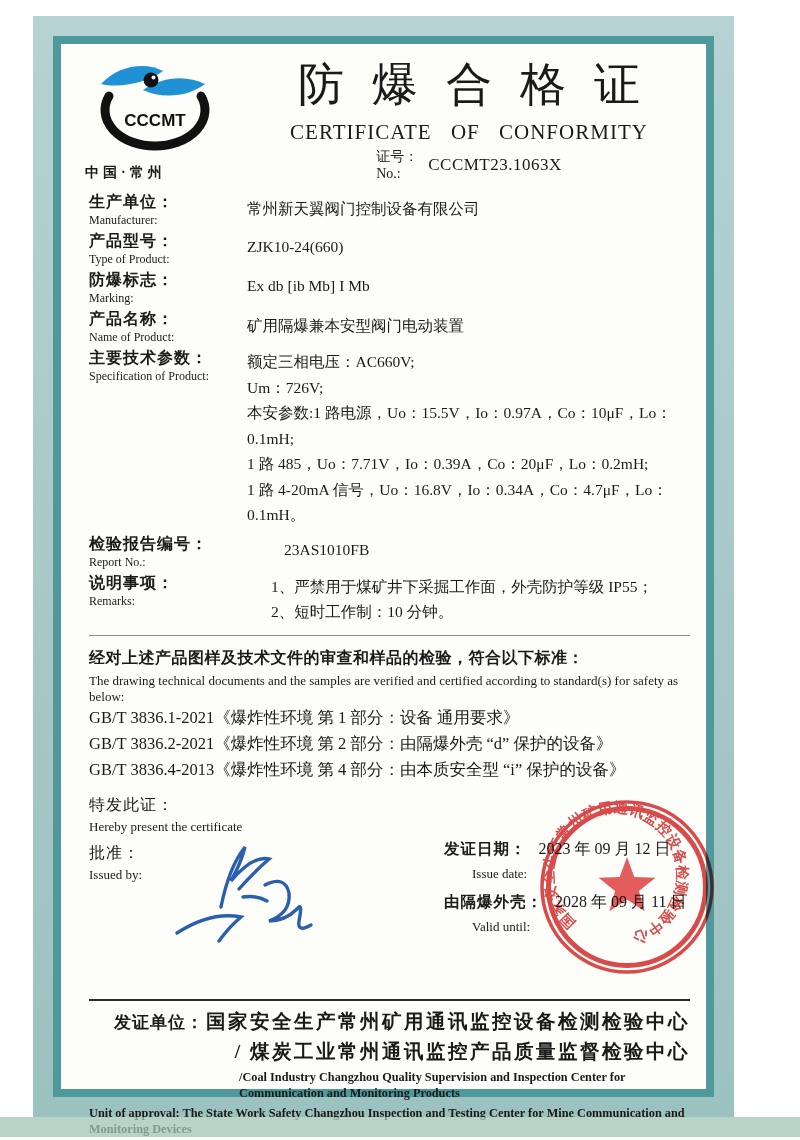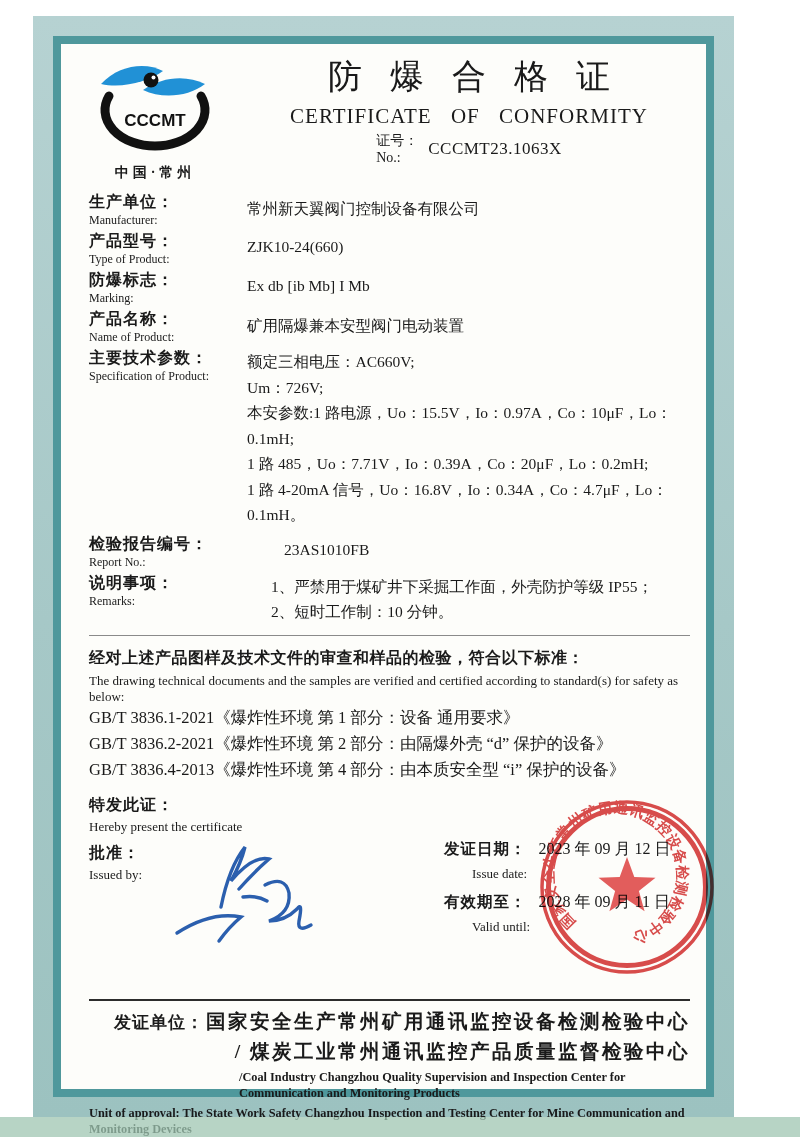--- a/index.html
+++ b/index.html
@@ -10,24 +10,24 @@
   #frame-band{position:absolute;left:33px;top:16px;width:701px;height:1101px;
     background:linear-gradient(180deg,#b6d2d2 0%,#a6c8c7 55%,#9cc2c0 100%);}
   #frame-dark{position:absolute;left:53px;top:36px;width:661px;height:1061px;background:#4f989c;}
   #paper{position:absolute;left:61px;top:44px;width:645px;height:1045px;background:#fdfdfa;}
   #photo-strip{position:absolute;left:0;top:1117px;width:800px;height:20px;background:#9fc5b2;opacity:.75;}
 
   #content{position:absolute;left:28px;top:8px;width:601px;}
 
   
   .header{position:relative;height:132px;}
-  .logo{position:absolute;left:-4px;top:4px;width:140px;text-align:center;}
+  .logo{position:absolute;left:-4px;top:4px;width:140px;}
   .logo-region{font-size:14px;font-weight:bold;letter-spacing:4px;margin-top:-2px;}
   .title-wrap{margin-left:160px;width:440px;text-align:center;}
-  .title-cn{font-size:34px;letter-spacing:28px;text-indent:28px;white-space:nowrap;margin-top:2px;}
+  .title-cn{font-size:46px;letter-spacing:28px;text-indent:28px;white-space:nowrap;margin-top:2px;}
   .title-en{font-size:21px;letter-spacing:1px;word-spacing:13px;margin-top:4px;}
   .certno{display:flex;justify-content:center;align-items:center;margin-top:3px;gap:10px;}
   .certno-labels{text-align:left;font-size:14px;line-height:17px;}
   .certno-value{font-size:17px;letter-spacing:.5px;}
 
   
   .fields{margin-top:6px;}
   .frow{display:flex;margin-bottom:3px;}
   .flabel{width:158px;flex:none;}
   .flabel .cn{font-size:16px;font-weight:bold;letter-spacing:1px;}
@@ -39,21 +39,21 @@
   .rule-thin{border:none;border-top:1.5px solid #8a8a8a;margin:10px 0 12px 0;}
   .rule-mid{border:none;border-top:2px solid #2c2c2c;margin:8px 0 6px 0;}
 
   
   .standards .intro-cn{font-size:16px;font-weight:bold;letter-spacing:.5px;}
   .standards .intro-en{font-size:13px;margin-top:4px;}
   .standards .item{font-size:16.5px;line-height:26px;}
 
   
   .issue{position:relative;height:196px;margin-top:12px;}
-  .present-cn,.approve-cn{font-size:16px;font-weight:bold;letter-spacing:1px;}
+  .present-cn,.approve-cn{font-size:16px;font-weight:normal;letter-spacing:1px;}
   .present-en,.approve-en{font-size:13px;margin-top:3px;}
   .approve-cn{margin-top:8px;}
   .signature{position:absolute;left:80px;top:42px;}
   .dates{position:absolute;left:355px;top:44px;width:300px;}
   .drow{display:flex;align-items:flex-end;}
   .dlabel{font-size:15.5px;font-weight:bold;letter-spacing:1px;flex:none;}
   .dvalue{font-size:16px;margin-left:12px;white-space:nowrap;}
   .dlabel-en{font-size:13px;margin:6px 0 10px 28px;}
   .stamp{position:absolute;left:448px;top:2px;mix-blend-mode:multiply;opacity:.92;}
 
@@ -191,21 +191,21 @@
           </g>
         </svg>
 
         <div class="dates">
           <div class="drow">
             <span class="dlabel">发证日期：</span>
             <span class="dvalue">2023 年 09 月 12 日</span>
           </div>
           <div class="dlabel-en">Issue date:</div>
           <div class="drow">
-            <span class="dlabel">有效期至：</span>
+            <span class="dlabel">由隔爆外壳：</span>
             <span class="dvalue">2028 年 09 月 11 日</span>
           </div>
           <div class="dlabel-en">Valid until:</div>
         </div>
 
         <svg class="stamp" width="180" height="180" viewBox="0 0 180 180">
           <defs>
             <path id="stampcircle" d="M 39.2,125.6 A 62,62 0 1 1 40.2,126.4" fill="none"></path>
           </defs>
           <circle cx="90" cy="90" r="85" fill="none" stroke="#d63c3c" stroke-width="3.5"></circle>

